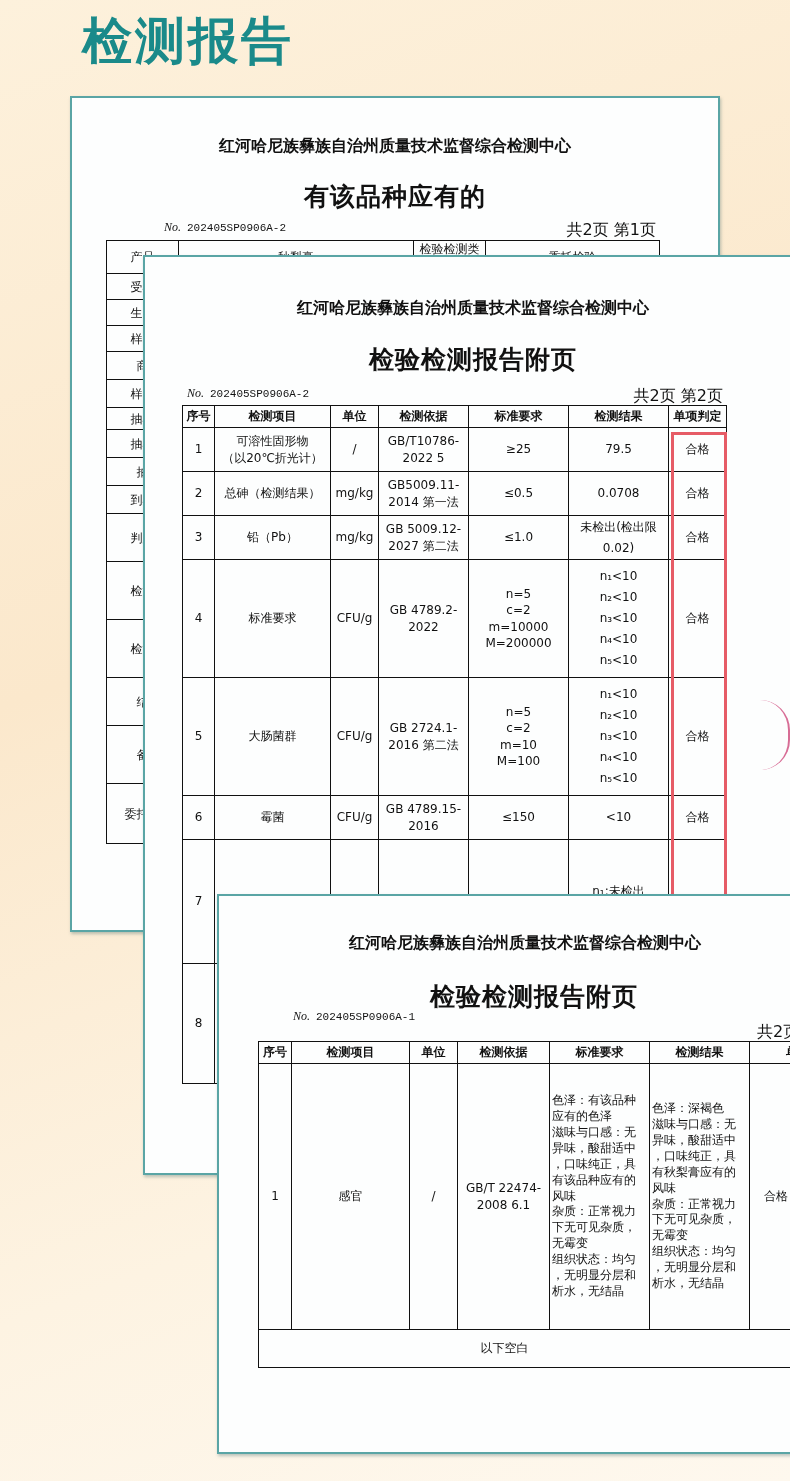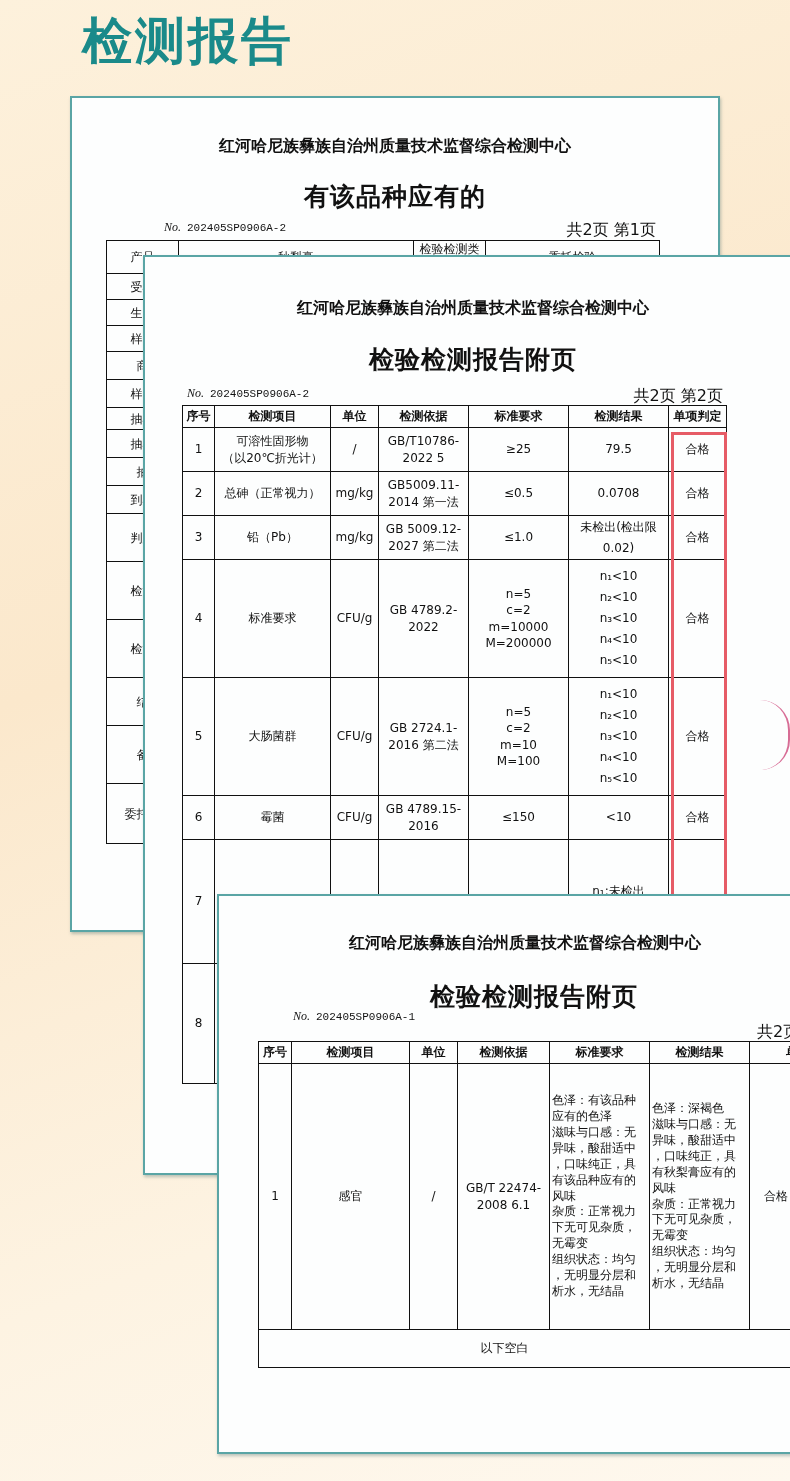--- a/index.html
+++ b/index.html
@@ -185,21 +185,21 @@
             <span>≥25</span>
           </td>
           <td class="mono lines" style="line-height:1.75">
             <span>79.5</span>
           </td>
           <td>合格</td>
         </tr>
         <tr style="height:44px">
           <td>2</td>
           <td class="lines">
-            <span>总砷（正常视力）</span>
+            <span>总砷（检测结果）</span>
           </td>
           <td class="mono">mg/kg</td>
           <td class="left lines">
             <span>GB5009.11-</span>
             <span>2014 第一法</span>
           </td>
           <td class="mono lines">
             <span>≤0.5</span>
           </td>
           <td class="mono lines" style="line-height:1.75">

